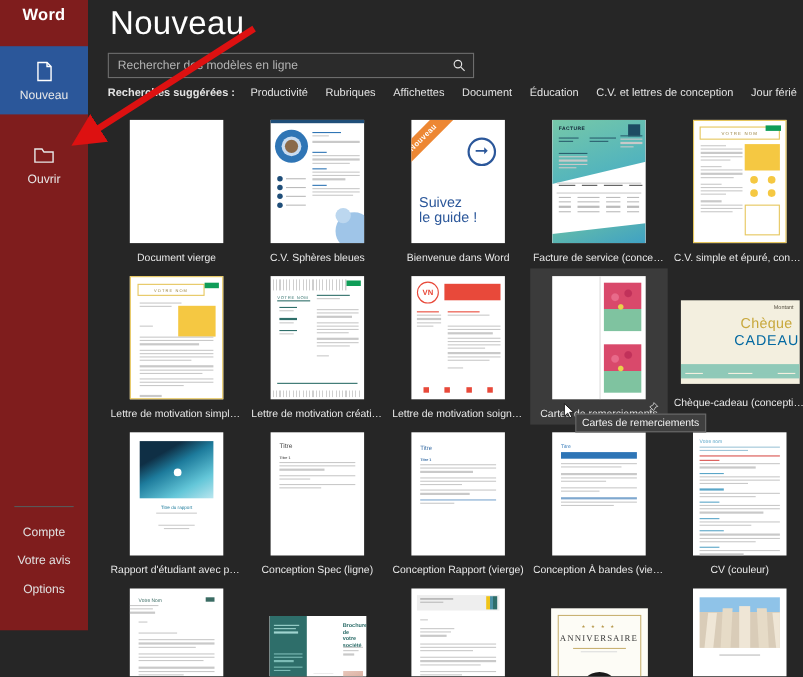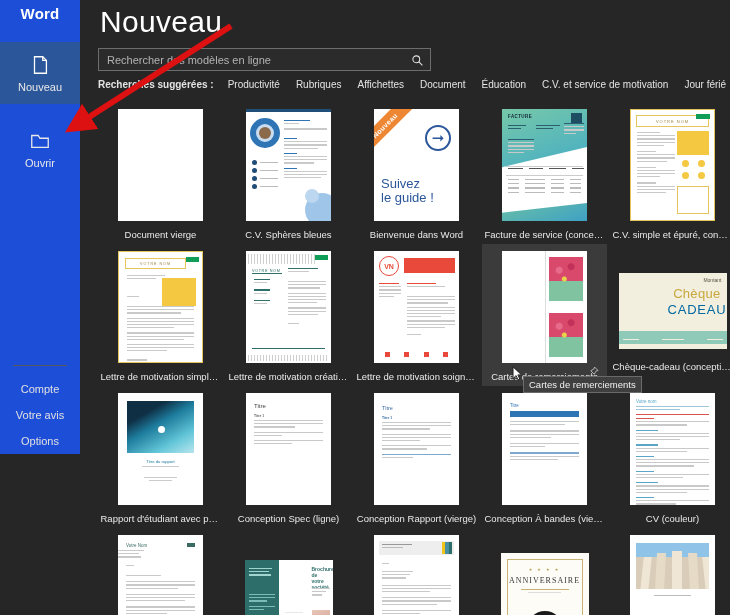--- a/index.html
+++ b/index.html
@@ -6,22 +6,22 @@
   html, body {
     width: 730px; height: 615px;
     background: #262626;
     font-family: "Liberation Sans", sans-serif;
     overflow: hidden;
   }
   #app { position: relative; width: 730px; height: 615px; display: flex; }
 
   
   .sidebar {
-    width: 80px; height: 454px;
-    background: #1d4ed8;
+    width: 80px; height: 573px;
+    background: #7f1d1d;
     flex: 0 0 80px;
     display: flex; flex-direction: column;
     position: relative;
     z-index: 3;
   }
   .brand {
     color: #ffffff; font-size: 15px; font-weight: bold;
     text-align: center; padding-top: 5px; letter-spacing: .2px;
   }
   .nav-top { margin-top: 20px; }
@@ -33,21 +33,21 @@
     cursor: pointer;
   }
   .nav-item.selected { background: #2b579a; }
   .nav-item .icon { width: 22px; height: 22px; display:block; }
   .nav-item .icon svg { display:block; }
   .nav-spacer { flex: 1 1 auto; }
   .sep {
     width: 54px; height: 1px; background: #585858;
     margin: 0 auto 10px auto;
   }
-  .nav-bottom { padding-bottom: 0; margin-top: 44px; }
+  .nav-bottom { padding-bottom: 24px; margin-top: 44px; }
   .nav-link {
     color: #e0e0e0; font-size: 11px; text-align: center;
     padding: 7px 0; cursor: pointer;
   }
 
   
   .main {
     flex: 1 1 auto; height: 615px;
     background: #262626;
     padding: 0 0 0 18px;
@@ -193,21 +193,21 @@
       </span>
     </div>
 
     <div class="suggest">
       <span class="lbl">Recherches suggérées :</span>
       <span class="link">Productivité</span>
       <span class="link">Rubriques</span>
       <span class="link">Affichettes</span>
       <span class="link">Document</span>
       <span class="link">Éducation</span>
-      <span class="link">C.V. et service de motivation</span>
+      <span class="link">C.V. et lettres de conception</span>
       <span class="link">Jour férié</span>
     </div>
 
     <div class="grid">
 
       <div class="tile">
         <div class="thumb-box">
           <div class="page"></div>
         </div>
         <div class="tile-label">Document vierge</div>

